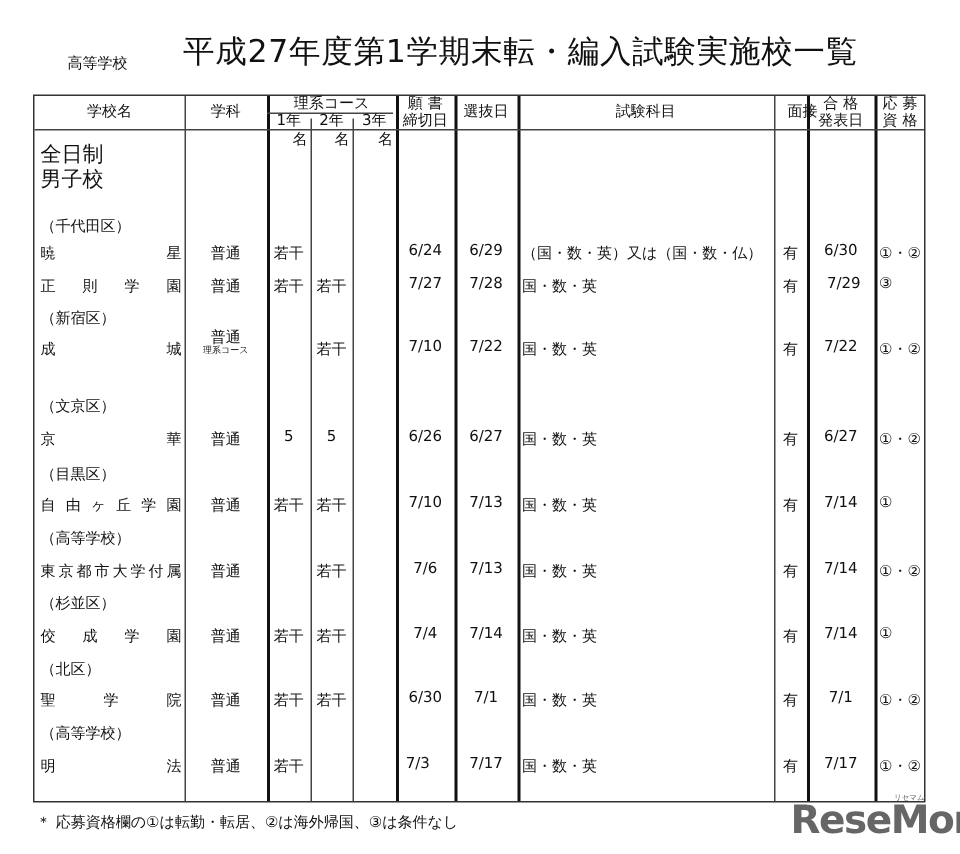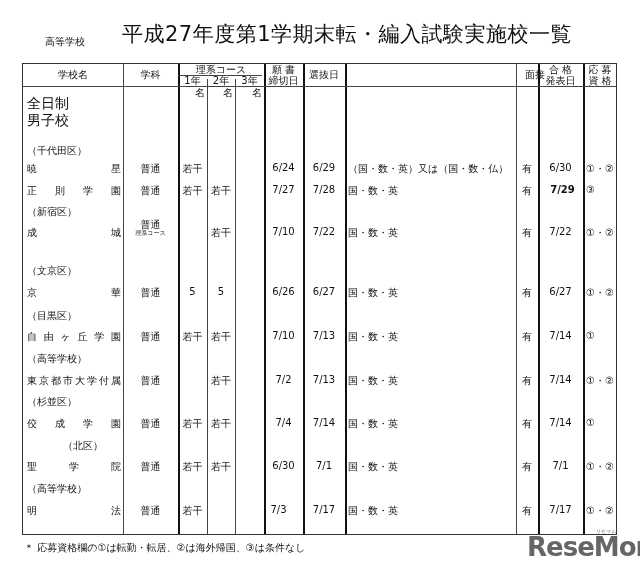--- a/index.html
+++ b/index.html
@@ -49,20 +49,21 @@
 
   <div class="hcell" style="left:0; width:100px; top:5px">学校名</div>
   <div class="hcell" style="left:100px; width:55px; top:5px">学科</div>
   <div class="hcell" style="left:155px; width:86px; top:0px">理系コース</div>
   <div class="hcell" style="left:155px; width:29px; top:11px">1年</div>
   <div class="hcell" style="left:184px; width:28px; top:11px">2年</div>
   <div class="hcell" style="left:212px; width:29px; top:11px">3年</div>
   <div class="hcell" style="left:241px; width:39px; top:0px">願 書</div>
   <div class="hcell" style="left:241px; width:39px; top:11px">締切日</div>
   <div class="hcell" style="left:280px; width:42px; top:5px">選抜日</div>
+  <div class="hcell" style="left:322px; width:171px; top:5px">試験科目</div>
   <div class="hcell" style="left:493px; width:38px; top:5px">面接</div>
   <div class="hcell" style="left:515px; width:45px; top:0px">合 格</div>
   <div class="hcell" style="left:515px; width:45px; top:11px">発表日</div>
   <div class="hcell" style="left:560px; width:34px; top:0px">応 募</div>
   <div class="hcell" style="left:560px; width:34px; top:11px">資 格</div>
 
   <div class="cell" style="left:172px; top:22px">名</div>
   <div class="cell" style="left:200px; top:22px">名</div>
   <div class="cell" style="left:229px; top:22px">名</div>
 
@@ -91,21 +92,21 @@
         <span>学</span>
         <span>園</span>
       </div>
       <div class="cell c" style="left: 100px; width: 55px; top: 120px;">普通</div>
       <div class="cell c" style="left: 155px; width: 29px; top: 120px;">若干</div>
       <div class="cell c" style="left: 184px; width: 28px; top: 120px;">若干</div>
       <div class="cell c" style="left: 212px; width: 29px; top: 120px;"></div>
       <div class="cell c" style="left: 241px; width: 39px; top: 120px;">7/27</div>
       <div class="cell c" style="left: 280px; width: 42px; top: 120px;">7/28</div>
       <div class="cell c" style="left: 493px; width: 22px; top: 120px;">有</div>
-      <div class="cell c" style="left: 515px; width: 49px; top: 120px; font-weight: bold;">7/29</div>
+      <div class="cell c" style="left: 515px; width: 49px; top: 120px;">7/29</div>
       <div class="cell" style="left: 325px; top: 120px;">国・数・英</div>
       <div class="cell" style="left: 563px; top: 120px;">③</div>
       <div class="area" style="top: 141px;">（新宿区）</div>
       <div class="school" style="top: 162px;">
         <span>成</span>
         <span>城</span>
       </div>
       <div class="cell c" style="left: 100px; width: 55px; top: 154px;">普通</div>
       <div class="cell c" style="left: 155px; width: 29px; top: 162px;"></div>
       <div class="cell c" style="left: 184px; width: 28px; top: 162px;">若干</div>
@@ -159,21 +160,21 @@
         <span>市</span>
         <span>大</span>
         <span>学</span>
         <span>付</span>
         <span>属</span>
       </div>
       <div class="cell c" style="left: 100px; width: 55px; top: 310px;">普通</div>
       <div class="cell c" style="left: 155px; width: 29px; top: 310px;"></div>
       <div class="cell c" style="left: 184px; width: 28px; top: 310px;">若干</div>
       <div class="cell c" style="left: 212px; width: 29px; top: 310px;"></div>
-      <div class="cell c" style="left: 241px; width: 39px; top: 310px;">7/2</div>
+      <div class="cell c" style="left: 241px; width: 39px; top: 310px;">7/6</div>
       <div class="cell c" style="left: 280px; width: 42px; top: 310px;">7/13</div>
       <div class="cell c" style="left: 493px; width: 22px; top: 310px;">有</div>
       <div class="cell c" style="left: 515px; width: 45px; top: 310px;">7/14</div>
       <div class="cell" style="left: 325px; top: 310px;">国・数・英</div>
       <div class="cell" style="left: 563px; top: 310px;">①・②</div>
       <div class="area" style="top: 331px; font-family: Liberation Mono, monospace;">（杉並区）</div>
       <div class="school" style="top: 353px;">
         <span>佼</span>
         <span>成</span>
         <span>学</span>
@@ -182,21 +183,21 @@
       <div class="cell c" style="left: 100px; width: 55px; top: 353px;">普通</div>
       <div class="cell c" style="left: 155px; width: 29px; top: 353px;">若干</div>
       <div class="cell c" style="left: 184px; width: 28px; top: 353px;">若干</div>
       <div class="cell c" style="left: 212px; width: 29px; top: 353px;"></div>
       <div class="cell c" style="left: 241px; width: 39px; top: 353px;">7/4</div>
       <div class="cell c" style="left: 280px; width: 42px; top: 353px;">7/14</div>
       <div class="cell c" style="left: 493px; width: 22px; top: 353px;">有</div>
       <div class="cell c" style="left: 515px; width: 45px; top: 353px;">7/14</div>
       <div class="cell" style="left: 325px; top: 353px;">国・数・英</div>
       <div class="cell" style="left: 563px; top: 353px;">①</div>
-      <div class="area" style="top: 375px; margin-left: 36px;">（北区）</div>
+      <div class="area" style="top: 375px;">（北区）</div>
       <div class="school" style="top: 396px;">
         <span>聖</span>
         <span>学</span>
         <span>院</span>
       </div>
       <div class="cell c" style="left: 100px; width: 55px; top: 396px;">普通</div>
       <div class="cell c" style="left: 155px; width: 29px; top: 396px;">若干</div>
       <div class="cell c" style="left: 184px; width: 28px; top: 396px;">若干</div>
       <div class="cell c" style="left: 212px; width: 29px; top: 396px;"></div>
       <div class="cell c" style="left: 241px; width: 39px; top: 396px;">6/30</div>

